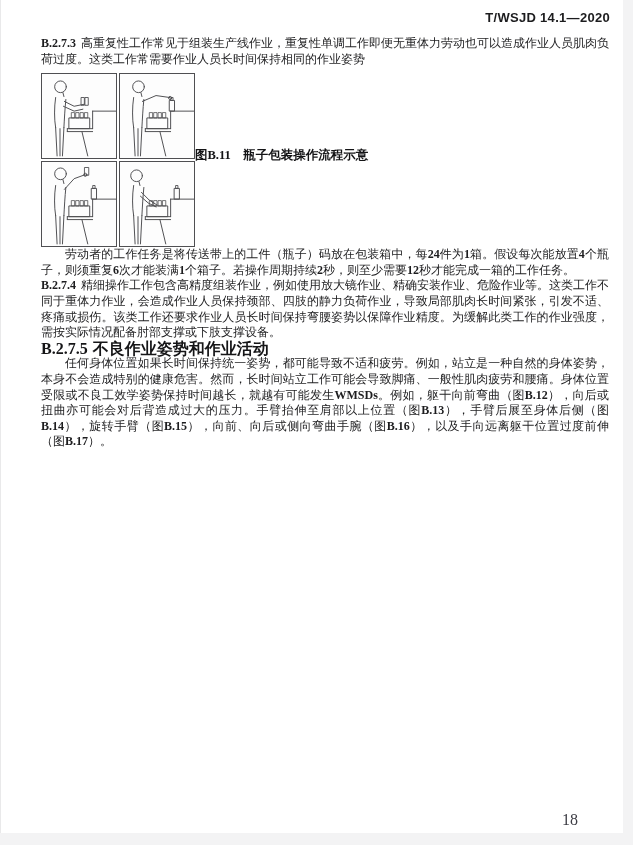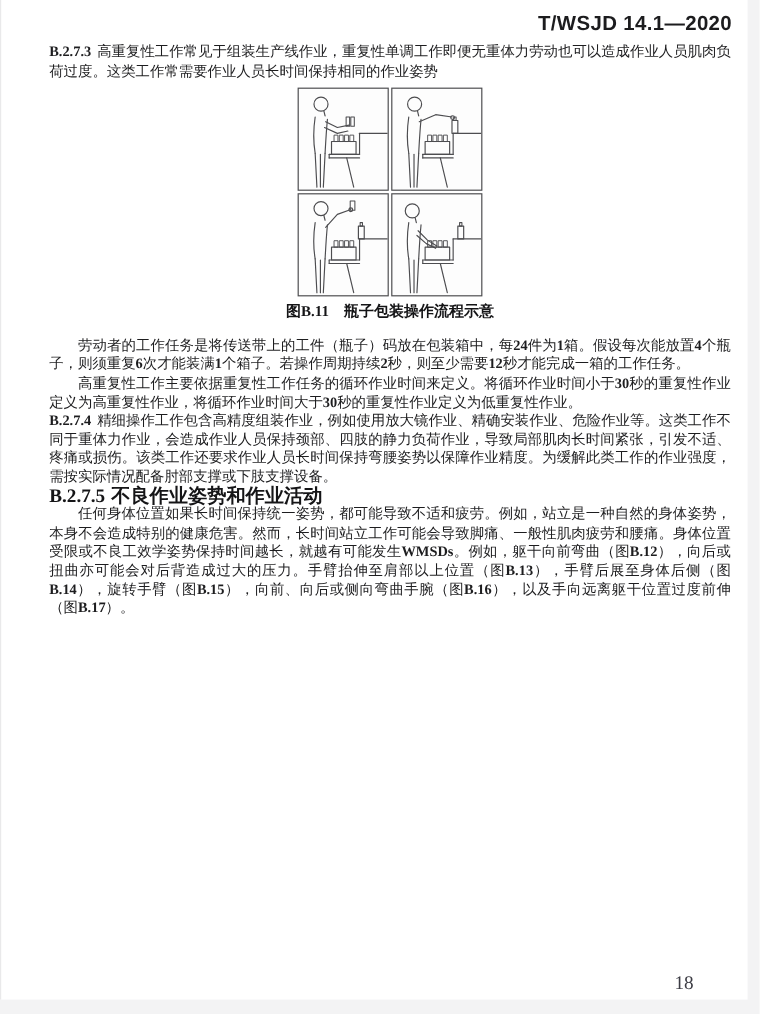--- a/index.html
+++ b/index.html
@@ -14,42 +14,42 @@
   .page{
     position:absolute;left:0;top:0;
     width:623px;height:833px;
     background:#ffffff;
     border-left:1px solid #e9e9ea;
     box-sizing:border-box;
   }
   .hdr{
     position:absolute;top:10px;right:13px;
     font-family:"Liberation Sans","DejaVu Sans",sans-serif;
-    font-weight:bold;font-size:17px;color:#1c1c1e;
+    font-weight:bold;font-size:13px;color:#1c1c1e;
     letter-spacing:0.3px;
   }
   .content{
     position:absolute;top:36px;left:40px;width:568px;
     font-size:12px;line-height:15.6px;color:#1d1d1f;
     text-align:justify;
   }
   .content p{margin:0;}
   p.indent{text-indent:2em;}
   p.clause{text-indent:0;}
   .clabel{margin-right:5px;margin-top:38px;}
   .lat{
     font-family:"Liberation Serif","DejaVu Serif",serif;
     font-weight:bold;
   }
   .sechead{
     margin:9px 0 12px 0;
     font-weight:bold;font-size:16px;color:#151517;
     text-indent:0;
   }
-  .fig{margin:6px 0 0 0;display:flex;flex-direction:column;align-items:center;}
+  .fig{margin:6px 0 0 0;display:flex;flex-direction:row;align-items:center;}
   .panels{
     display:grid;
     grid-template-columns:repeat(2,76px);
     grid-auto-rows:86px;
     gap:2px;
   }
   .panel{
     width:74px;height:84px;
     border:1px solid #4f4f52;
     background:#fdfdfd;
@@ -194,21 +194,20 @@
               </g>
             </svg>
           </div>
         </div>
       <figcaption class="figcap">图<span class="lat">B.11</span>　瓶子包装操作流程示意</figcaption>
     </figure>
 
     <p class="indent">劳动者的工作任务是将传送带上的工件（瓶子）码放在包装箱中，每<span class="lat">24</span>件为<span class="lat">1</span>箱。假设每次能放置<span class="lat">4</span>个瓶子，则须重复<span class="lat">6</span>次才能装满<span class="lat">1</span>个箱子。若操作周期持续<span class="lat">2</span>秒，则至少需要<span class="lat">12</span>秒才能完成一箱的工作任务。</p>
 
 
-    <p class="indent">高重复性工作主要依据重复性工作任务的循环作业时间来定义。将循环作业时间小于<span class="lat">30</span>秒的重复性作业定义为高重复性作业，将循环作业时间大于<span class="lat">30</span>秒的重复性作业定义为低重复性作业。</p>
 
     <p class="clause"><span class="clabel"><span class="lat">B.2.7.4</span></span><span>精细操作工作包含高精度组装作业，例如使用放大镜作业、精确安装作业、危险作业等。这类工作不同于重体力作业，会造成作业人员保持颈部、四肢的静力负荷作业，导致局部肌肉长时间紧张，引发不适、疼痛或损伤。该类工作还要求作业人员长时间保持弯腰姿势以保障作业精度。为缓解此类工作的作业强度，需按实际情况配备肘部支撑或下肢支撑设备。</span></p>
 
     <p class="sechead"><span class="clabel"><span class="lat">B.2.7.5</span></span><span>不良作业姿势和作业活动</span></p>
 
     <p class="indent">任何身体位置如果长时间保持统一姿势，都可能导致不适和疲劳。例如，站立是一种自然的身体姿势，本身不会造成特别的健康危害。然而，长时间站立工作可能会导致脚痛、一般性肌肉疲劳和腰痛。身体位置受限或不良工效学姿势保持时间越长，就越有可能发生<span class="lat">WMSDs</span>。例如，躯干向前弯曲（图<span class="lat">B.12</span>），向后或扭曲亦可能会对后背造成过大的压力。手臂抬伸至肩部以上位置（图<span class="lat">B.13</span>），手臂后展至身体后侧（图<span class="lat">B.14</span>），旋转手臂（图<span class="lat">B.15</span>），向前、向后或侧向弯曲手腕（图<span class="lat">B.16</span>），以及手向远离躯干位置过度前伸（图<span class="lat">B.17</span>）。</p>
 
   </div>
 
   <div class="pagenum">18</div>

